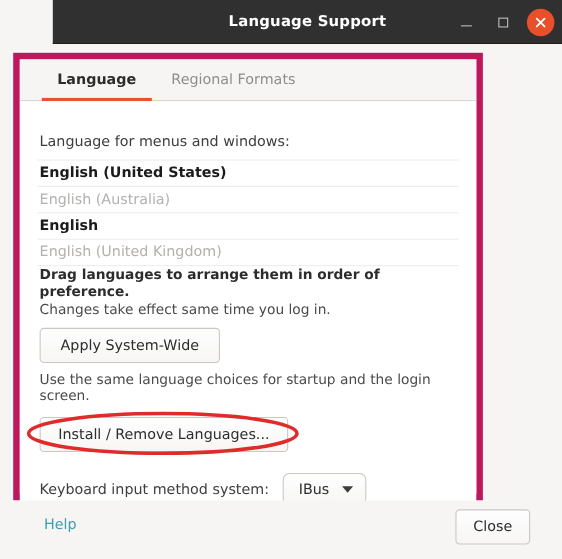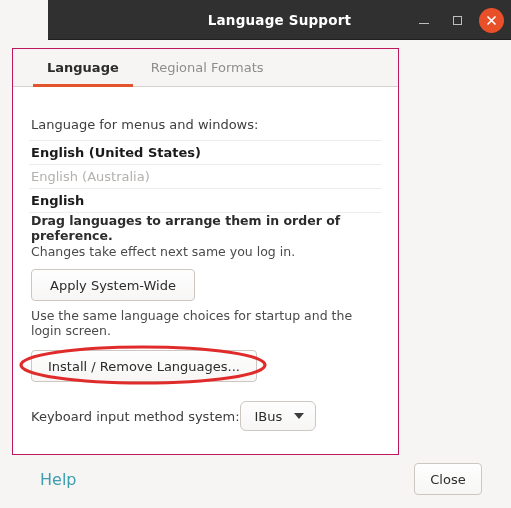--- a/index.html
+++ b/index.html
@@ -82,24 +82,24 @@
   .wc-close {
     background: #e8502a;
   }
   .wc-close svg { display: block; }
 
   
   .content-frame {
     position: absolute;
     left: 12px;
     top: 48px;
-    width: 387px;
+    width: 427px;
     height: 407px;
     box-sizing: border-box;
-    border: 1px solid #be185d;
+    border: 6px solid #be185d;
     background: #ffffff;
     display: flex;
     flex-direction: column;
   }
 
   
   .tabbar {
     height: 38px;
     min-height: 38px;
     background: #f6f5f4;
@@ -237,21 +237,21 @@
   
   .ime-row {
     display: flex;
     align-items: center;
     margin-top: 17px;
     margin-left: 2px;
   }
   .ime-label {
     font-size: 13px;
     color: #3d3d3d;
-    margin-right: 0;
+    margin-right: 12px;
     user-select: none;
   }
   .combo {
     display: inline-flex;
     align-items: center;
     gap: 12px;
     background: linear-gradient(to bottom, #fefefe, #f7f6f5);
     border: 1px solid #cdc7c2;
     border-radius: 6px;
     height: 30px;
@@ -275,21 +275,21 @@
     left: 0;
     right: 0;
     top: 455px;
     height: 53px;
     background: #f6f5f4;
   }
   .help-link {
     position: absolute;
     left: 40px;
     top: 470px;
-    font-size: 16px;
+    font-size: 13px;
     color: #3b9fb0;
     text-decoration: none;
     user-select: none;
   }
   .btn-close {
     position: absolute;
     left: 414px;
     top: 463px;
     width: 68px;
     height: 32px;
@@ -326,24 +326,25 @@
     </div>
 
     <div class="panel">
 
       <div class="section-label">Language for menus and windows:</div>
 
       <div class="lang-list">
         <div class="lang-row enabled">English (United States)</div>
         <div class="lang-row disabled">English (Australia)</div>
         <div class="lang-row enabled">English</div>
+        <div class="lang-row disabled">English (United Kingdom)</div>
       </div>
 
       <div class="hint-strong">Drag languages to arrange them in order of preference.</div>
-      <div class="hint">Changes take effect next same you log in.</div>
+      <div class="hint">Changes take effect same time you log in.</div>
 
       <button class="btn btn-apply">Apply System-Wide</button>
 
       <div class="hint below">Use the same language choices for startup and the login screen.</div>
 
       <div class="install-wrap">
         <button class="btn btn-install">Install / Remove Languages...</button>
         <svg class="highlight-ellipse" viewBox="0 0 252 42" aria-hidden="true">
           <ellipse cx="126" cy="21" rx="122" ry="18" fill="none" stroke="#e02b2b" stroke-width="3.2"></ellipse>
         </svg>

